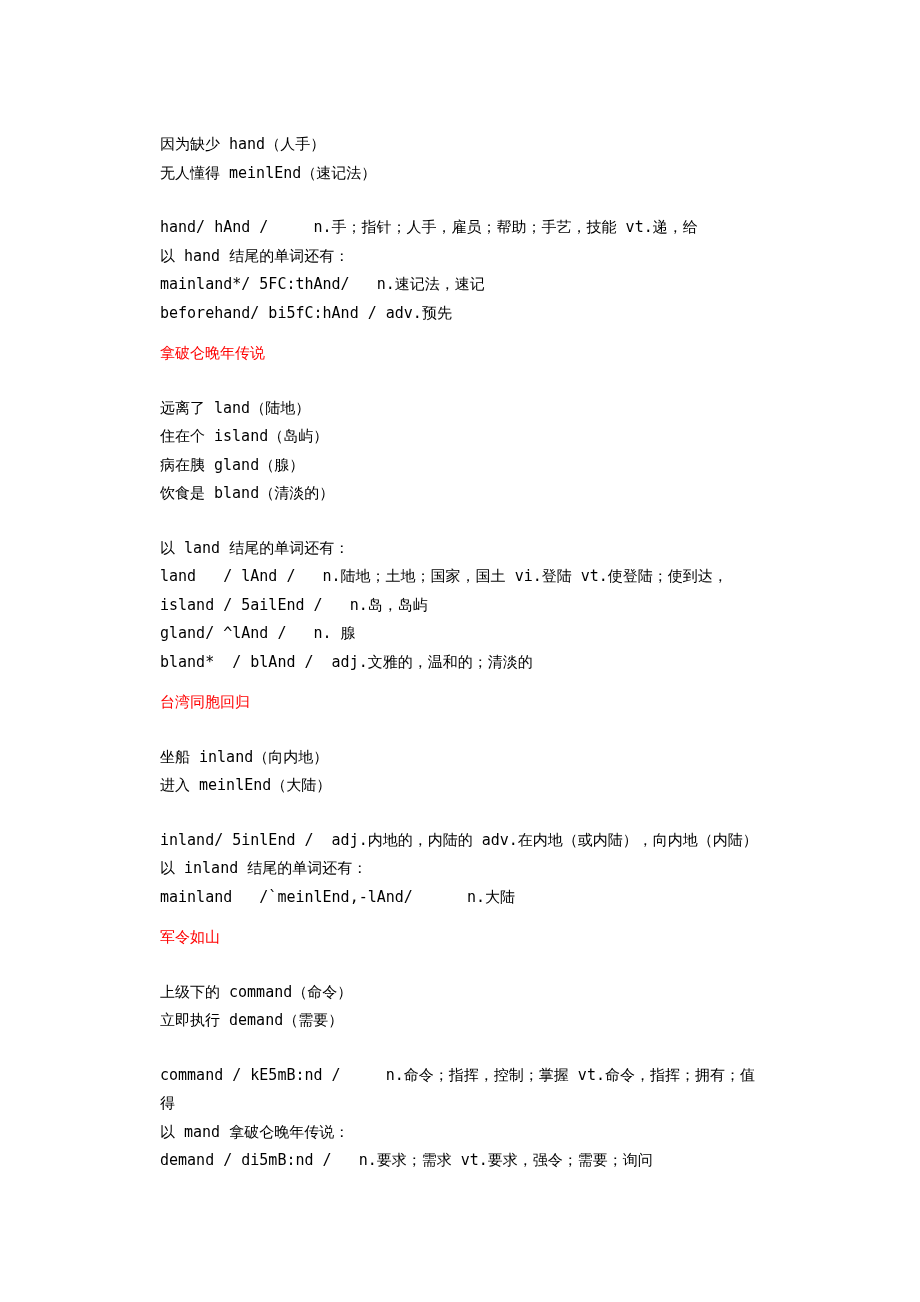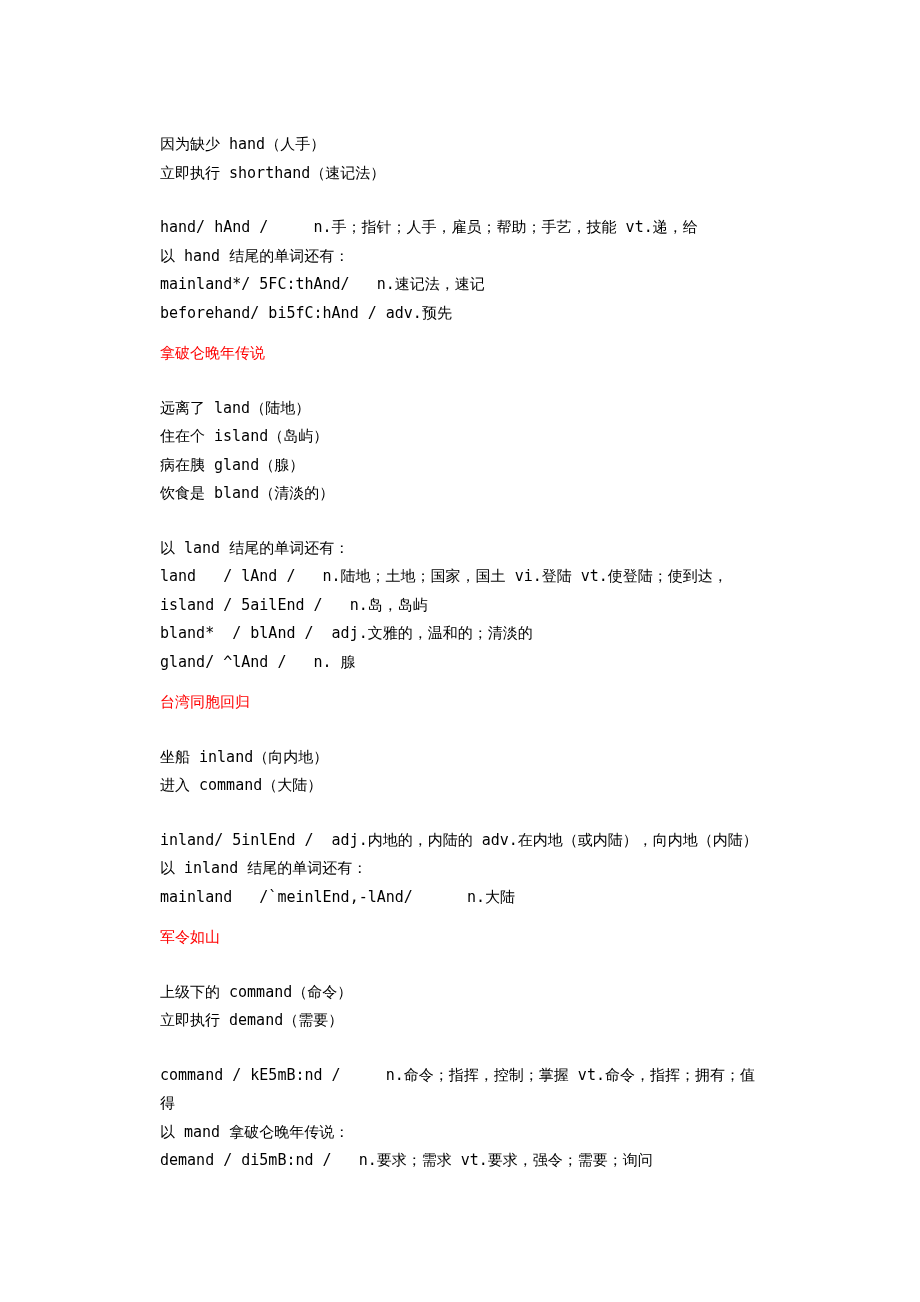--- a/index.html
+++ b/index.html
@@ -28,42 +28,42 @@
   .blank {
     height: 26px;
   }
 </style>
 </head>
 <body>
 
 <div class="page">
 
   <div class="line">因为缺少 hand（人手）</div>
-  <div class="line">立即执行 shorthand（速记法）</div>
+  <div class="line">无人懂得 meinlEnd（速记法）</div>
   <div class="blank"></div>
   <div class="line">hand/ hAnd /     n.手；指针；人手，雇员；帮助；手艺，技能 vt.递，给</div>
   <div class="line">以 hand 结尾的单词还有：</div>
   <div class="line">mainland*/ 5FC:thAnd/   n.速记法，速记</div>
   <div class="line">beforehand/ bi5fC:hAnd / adv.预先</div>
 
   <div class="heading">拿破仑晚年传说</div>
   <div class="line">远离了 land（陆地）</div>
   <div class="line">住在个 island（岛屿）</div>
   <div class="line">病在胰 gland（腺）</div>
   <div class="line">饮食是 bland（清淡的）</div>
   <div class="blank"></div>
   <div class="line">以 land 结尾的单词还有：</div>
   <div class="line">land   / lAnd /   n.陆地；土地；国家，国土 vi.登陆 vt.使登陆；使到达，</div>
   <div class="line">island / 5ailEnd /   n.岛，岛屿</div>
+  <div class="line">gland/ ^lAnd /   n. 腺</div>
   <div class="line">bland*  / blAnd /  adj.文雅的，温和的；清淡的</div>
-  <div class="line">gland/ ^lAnd /   n. 腺</div>
 
   <div class="heading">台湾同胞回归</div>
   <div class="line">坐船 inland（向内地）</div>
-  <div class="line">进入 command（大陆）</div>
+  <div class="line">进入 meinlEnd（大陆）</div>
   <div class="blank"></div>
   <div class="line">inland/ 5inlEnd /  adj.内地的，内陆的 adv.在内地（或内陆），向内地（内陆）</div>
   <div class="line">以 inland 结尾的单词还有：</div>
   <div class="line">mainland   /`meinlEnd,-lAnd/      n.大陆</div>
 
   <div class="heading">军令如山</div>
   <div class="line">上级下的 command（命令）</div>
   <div class="line">立即执行 demand（需要）</div>
   <div class="blank"></div>
   <div class="line">command / kE5mB:nd /     n.命令；指挥，控制；掌握 vt.命令，指挥；拥有；值得</div>

